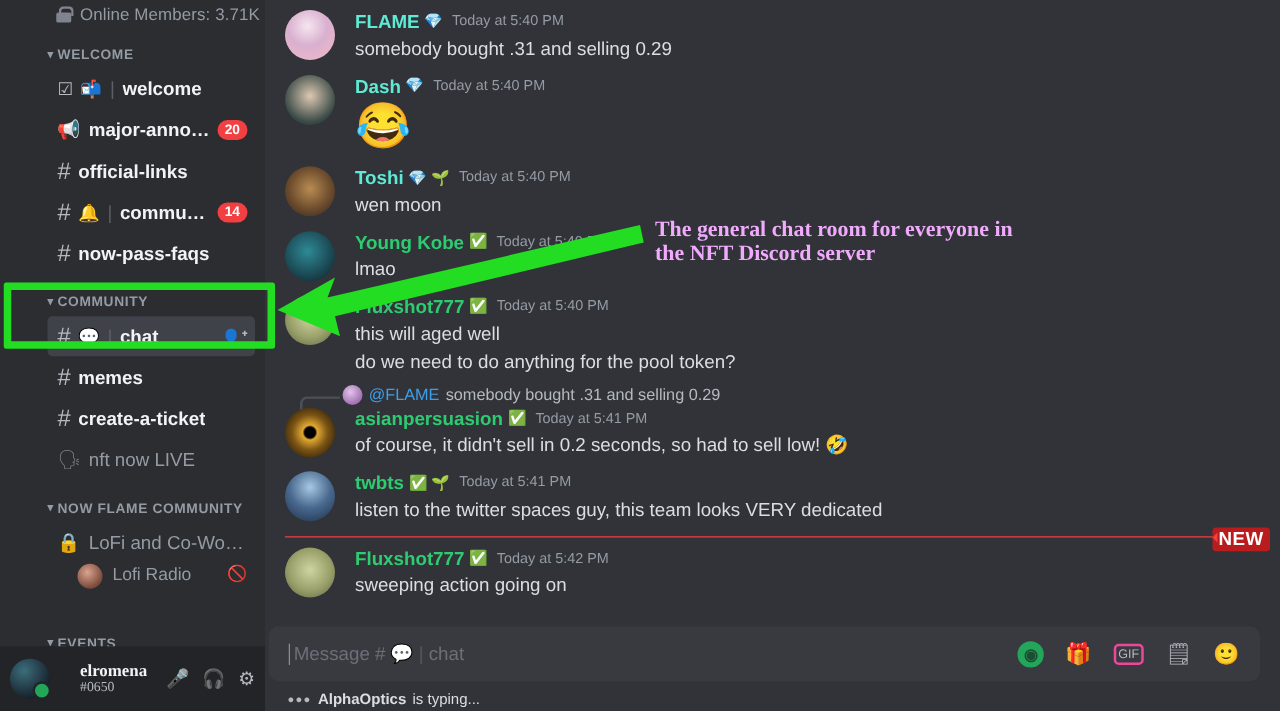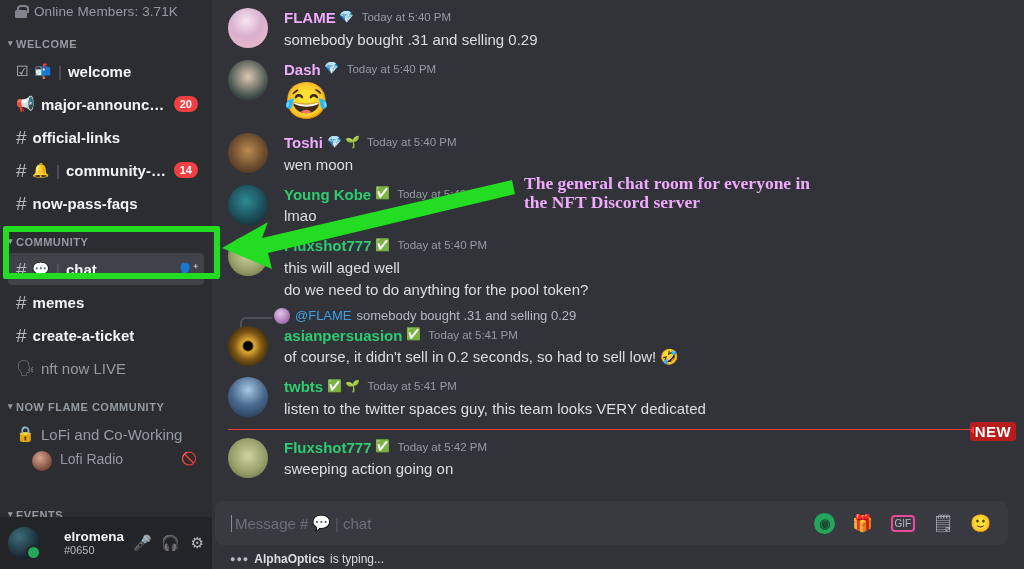--- a/index.html
+++ b/index.html
@@ -11,20 +11,21 @@
   }
   #app { position: relative; width: 1024px; height: 569px; display: flex; }
 
   
   #sidebar {
     width: 212px; height: 569px;
     background: #2b2d31;
     position: relative;
     flex: 0 0 212px;
     overflow: hidden;
+    padding-left: 30px;
   }
   .online-row {
     display: flex; align-items: center; gap: 7px;
     padding: 4px 0 4px 14px;
     height: 22px;
   }
   .online-row .lbl { color: #949ba4; font-size: 13.5px; letter-spacing: .1px; }
   .lock-glyph {
     width: 13px; height: 13px; display:inline-block; position: relative; flex:0 0 13px;
   }
@@ -89,41 +90,41 @@
   }
   #userpanel .av {
     width:32px;height:32px;border-radius:50%;
     background:radial-gradient(circle at 35% 30%,#3c6d7a,#15202b 75%);
     position:relative; flex:0 0 32px;
   }
   #userpanel .av::after{
     content:""; position:absolute; right:-1px; bottom:-1px; width:11px;height:11px;
     border-radius:50%; background:#23a55a; border:2.5px solid #232428;
   }
-  #userpanel .names { margin-left:8px; line-height:1.15; }
+  #userpanel .names { margin-left:8px; line-height:1.15;font-family:Liberation Serif, serif; }
   #userpanel .uname { color:#f2f3f5; font-size:13.5px; font-weight:bold; }
   #userpanel .utag { color:#b5bac1; font-size:11px; }
   #userpanel .ctrls { margin-left:auto; display:flex; gap:10px; align-items:center; }
   #userpanel .ctrls span { color:#b5bac1; font-size:15px; }
   #userpanel .ctrls .mic { color:#f23f42; }
 
   
   #main {
     position:relative; flex:1; height:569px; background:#313338; overflow:hidden;
   }
   #msgs { position:absolute; left:0; top:0; right:0; bottom:62px; overflow:hidden; }
 
   .msg { display:flex; padding: 8px 16px 2px 16px; position:relative; }
   .av {
     width:40px;height:40px;border-radius:50%; flex:0 0 40px; margin-right:16px;
   }
   .body { flex:1; min-width:0; }
   .hdr { display:flex; align-items:center; gap:4px; line-height:1.3; flex-wrap:nowrap; }
   .author { font-size:15px; font-weight:600; }
-  .author.blue { color:#f0abfc; }
+  .author.blue { color:#5eead4; }
   .author.green { color:#2ecc71; }
   .tick { font-size:12px; }
   .ts { color:#949ba4; font-size:11.5px; margin-left:3px; }
   .text { color:#dbdee1; font-size:15px; line-height:21px; padding-top:1px; }
   .bigemo { font-size:36px; line-height:44px; }
 
   .reply-ctx {
     display:flex; align-items:center; gap:5px;
     color:#b5bac1; font-size:13px; margin-left:56px; margin-top:6px;
     position:relative; padding-left:6px;

